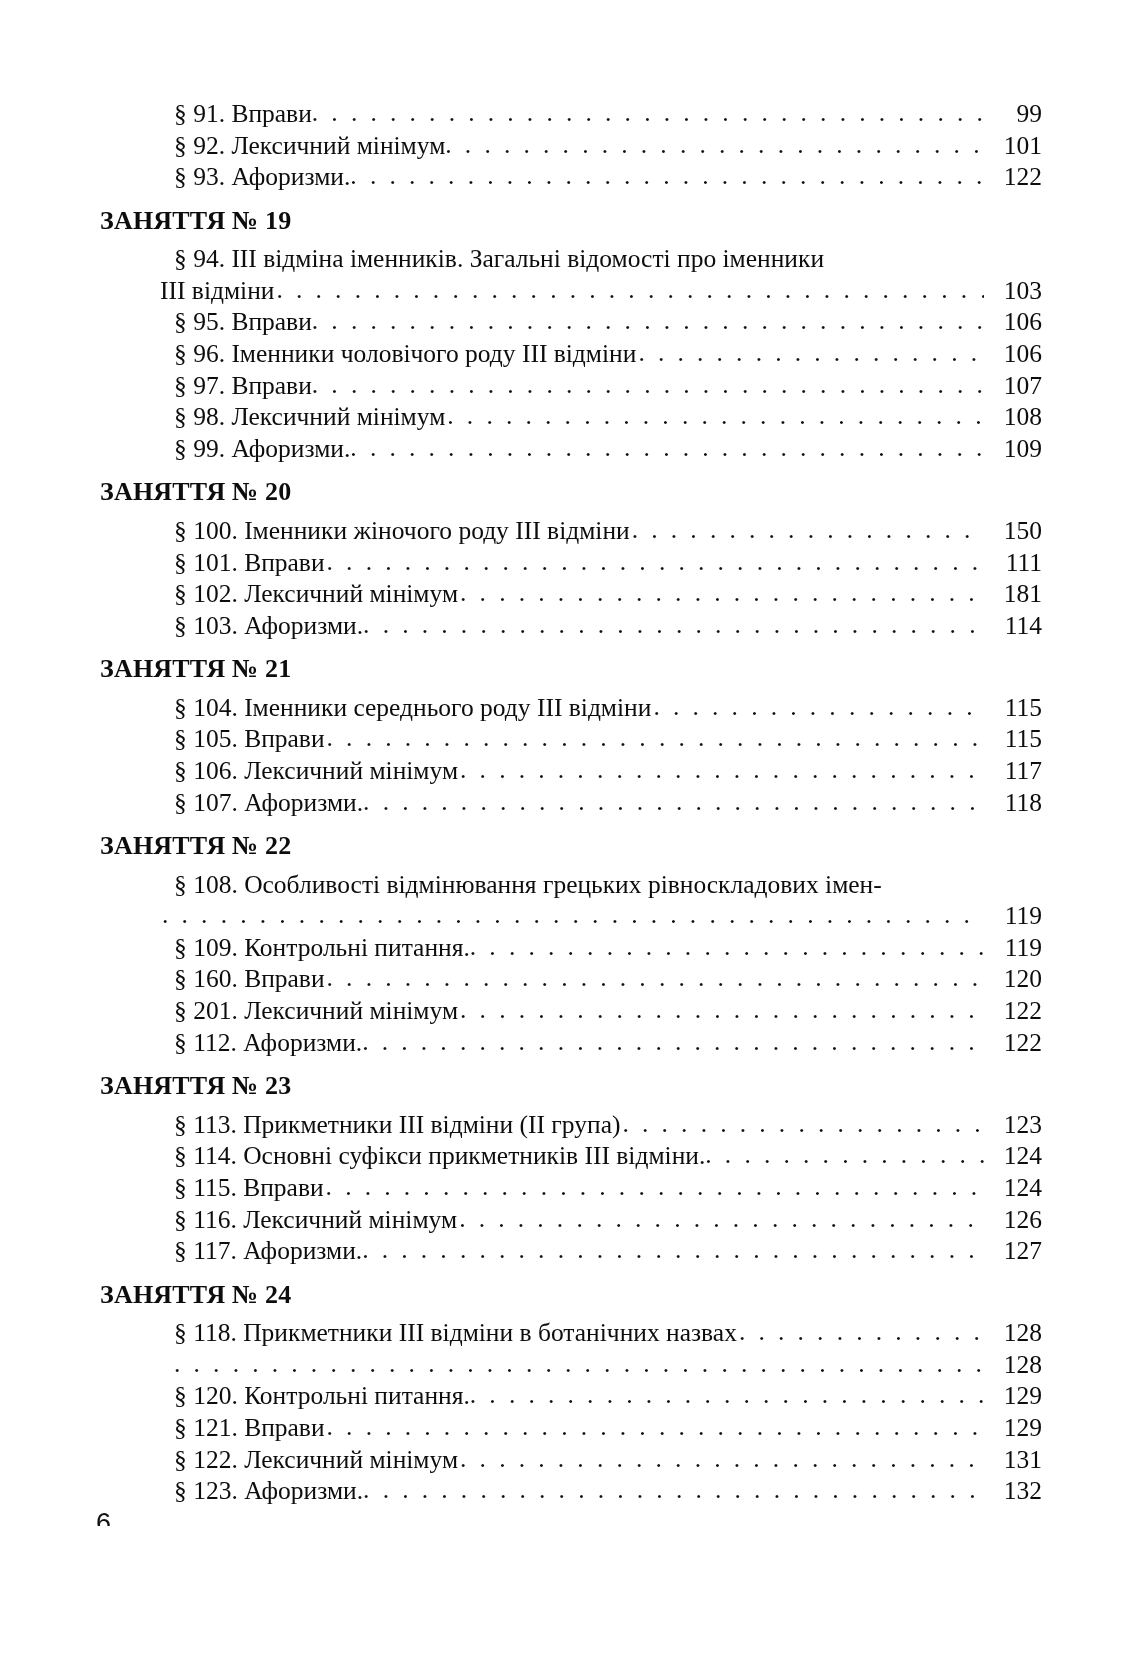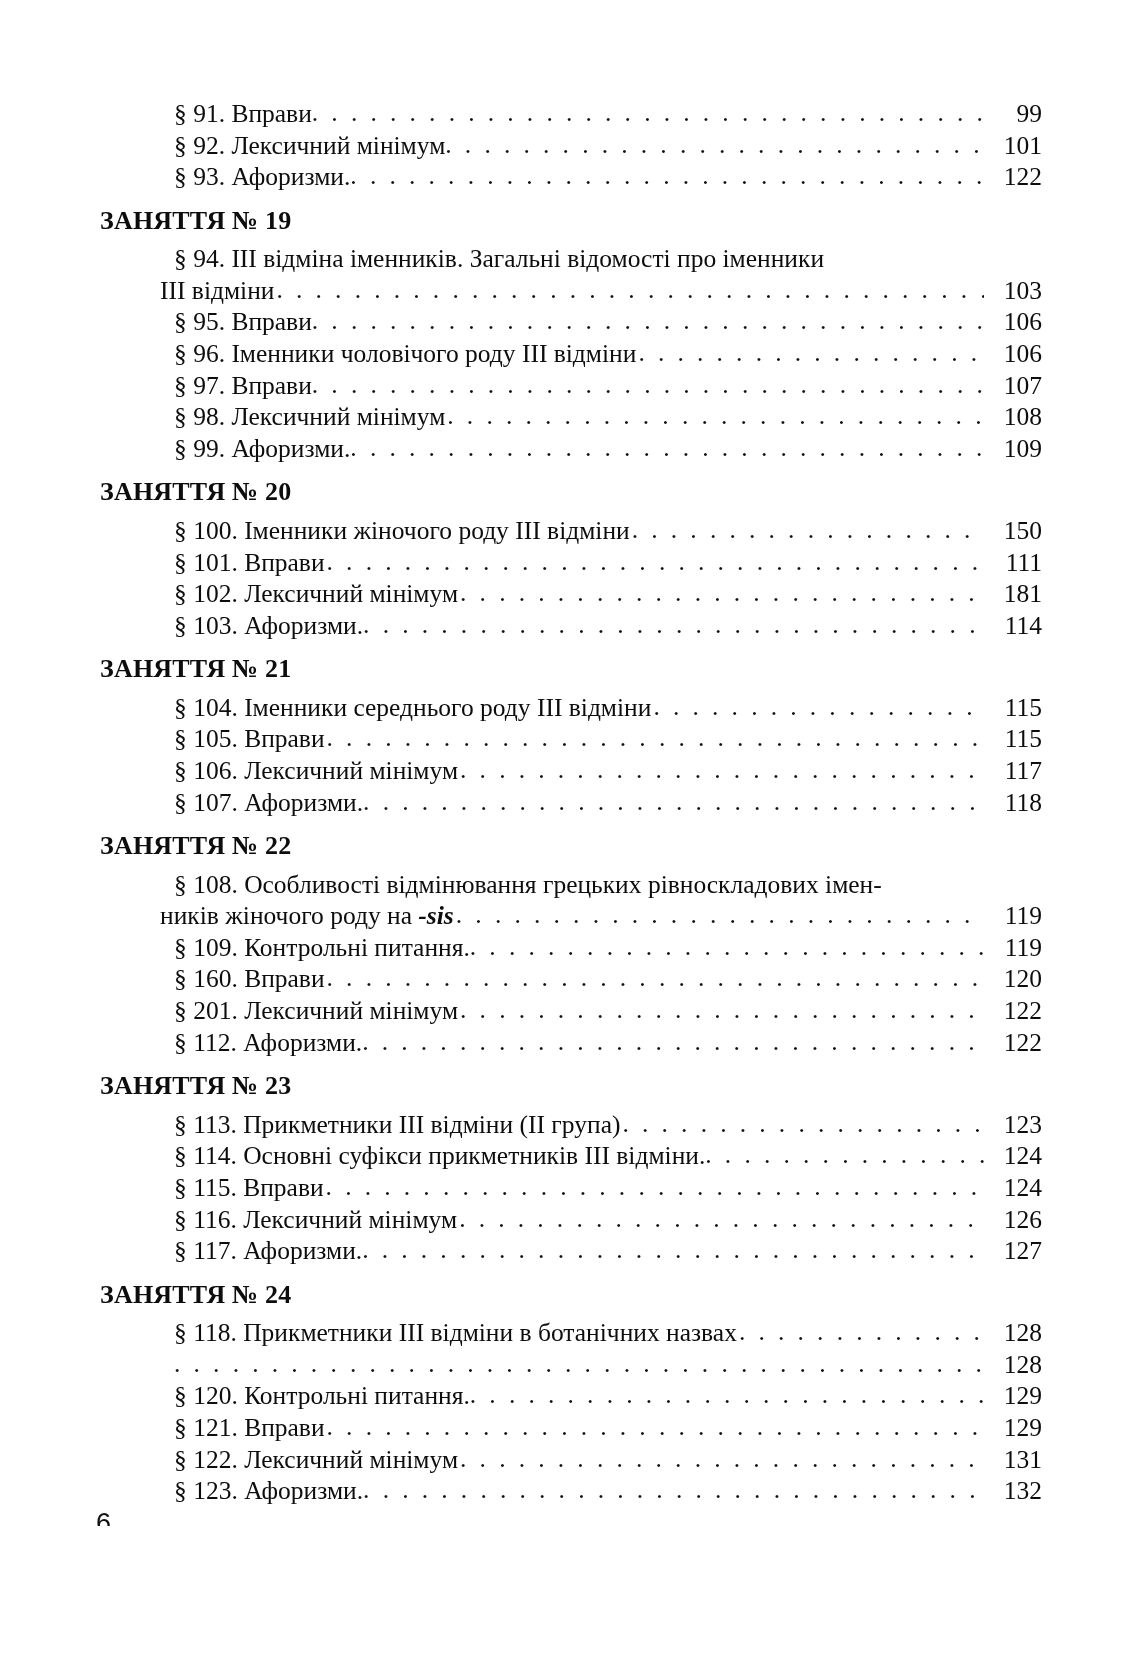--- a/index.html
+++ b/index.html
@@ -254,21 +254,20 @@
         </div>
       </div>
       <div class="group">
         <div class="group-title">ЗАНЯТТЯ № 22</div>
         <div class="entries">
           <div class="entry">
             <div class="line nolead">
               <span class="label">§ 108. Особливості відмінювання грецьких рівноскладових імен-</span>
             </div>
             <div class="line cont">
-              <span class="label"><span>ників жіночого роду на </span><span class="lat">-sis</span></span>
               <span class="leader"></span>
               <span class="pagenum">119</span>
             </div>
           </div>
           <div class="entry">
             <div class="line tight">
               <span class="label">§ 109. Контрольні питання.</span>
               <span class="leader"></span>
               <span class="pagenum">119</span>
             </div>

